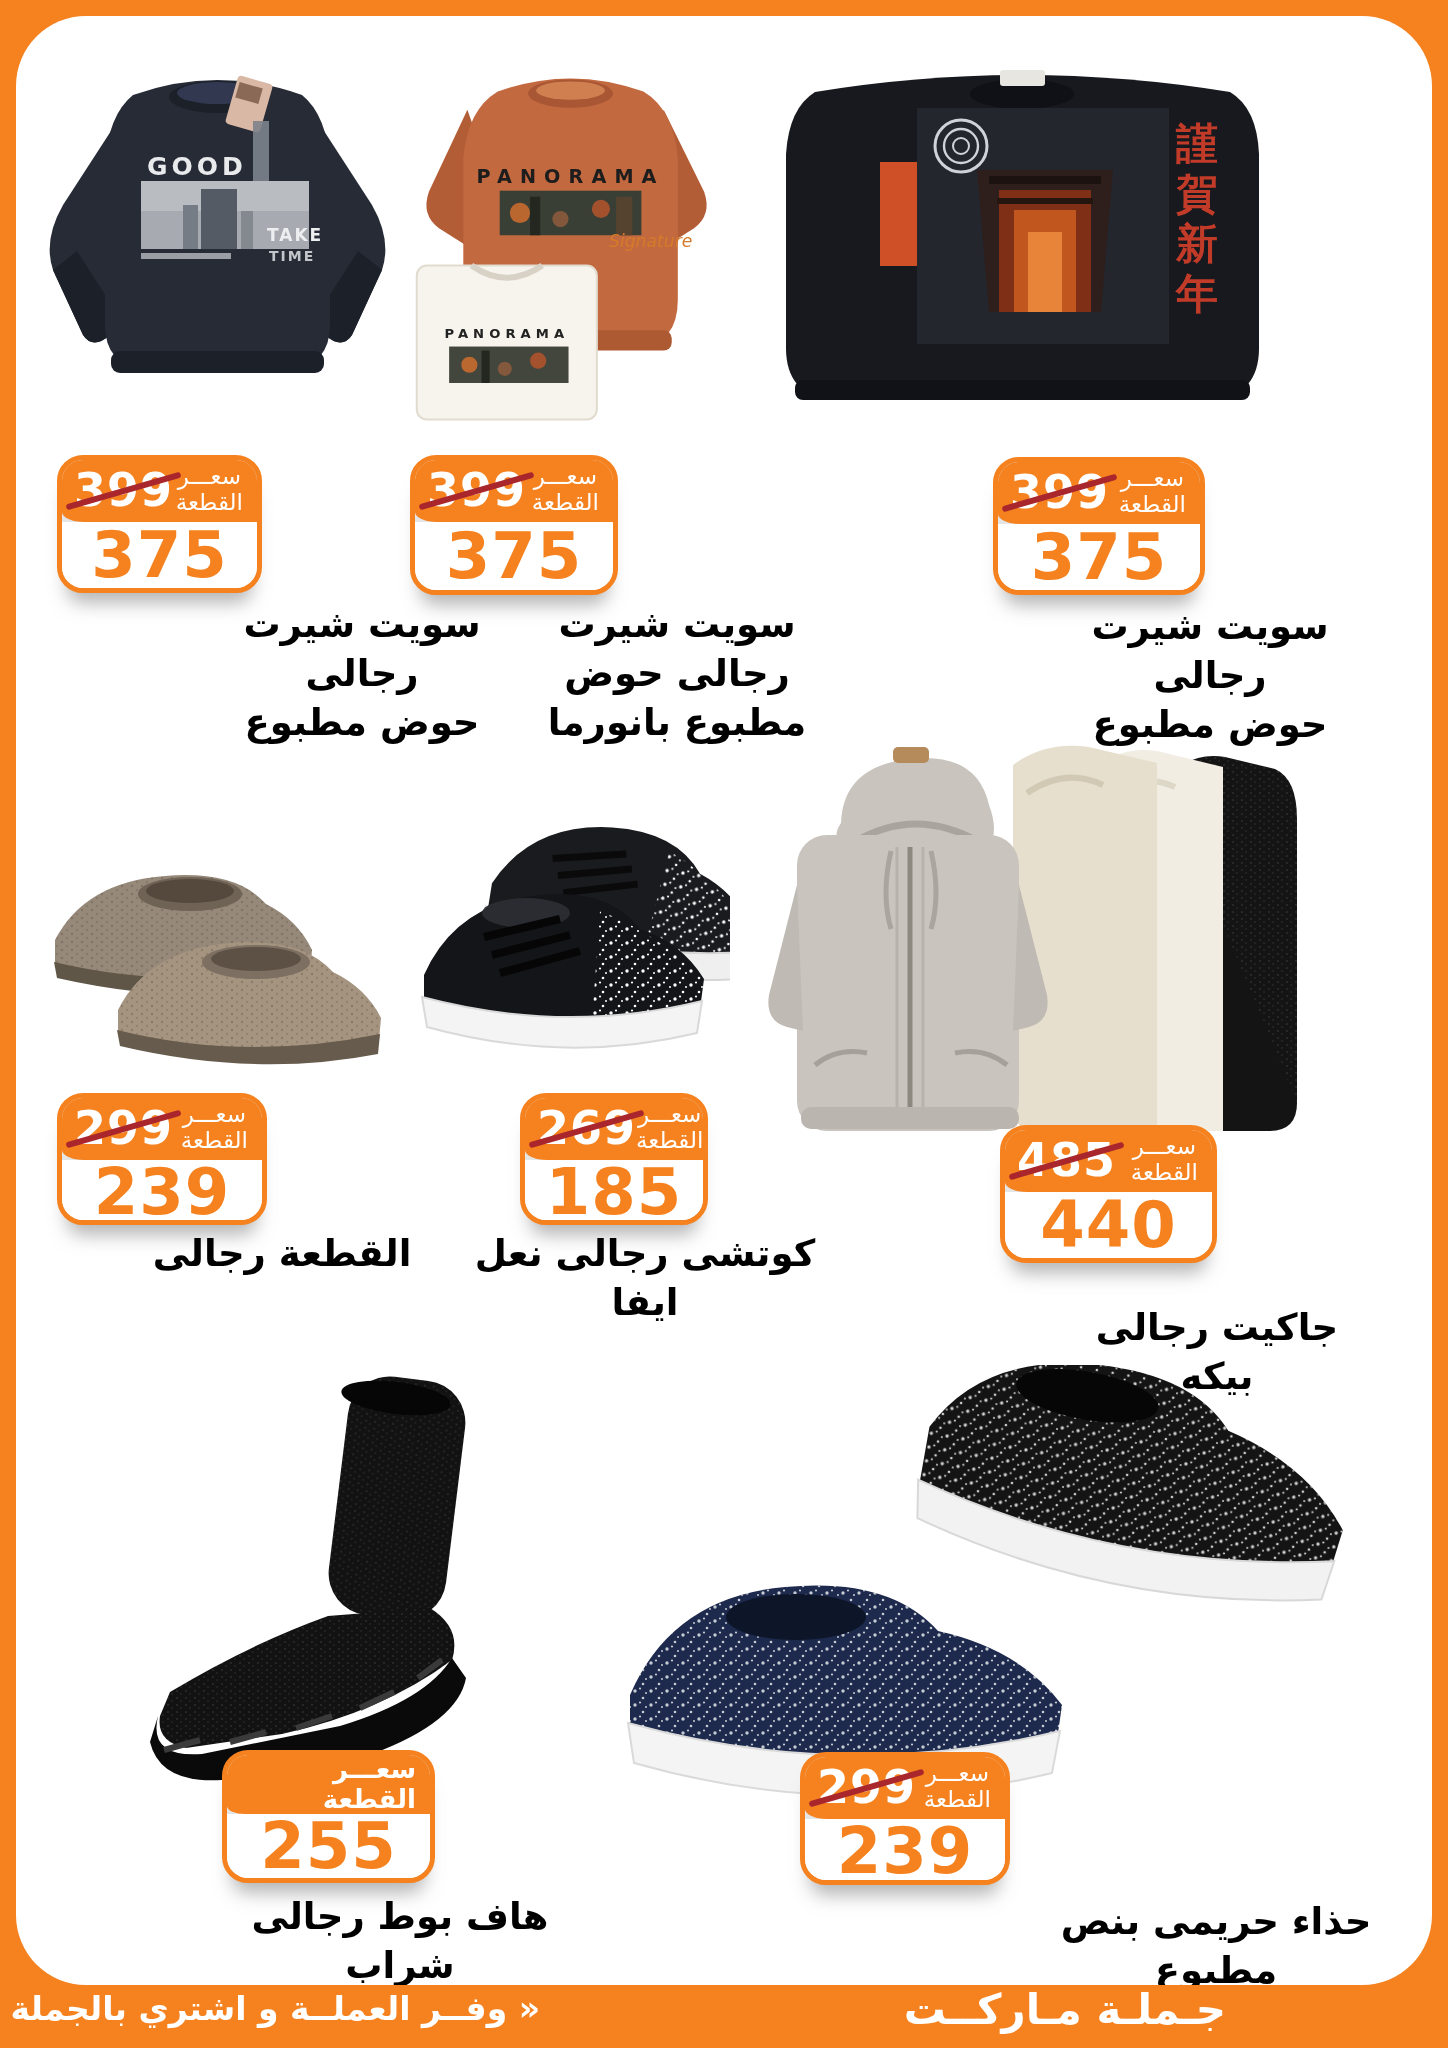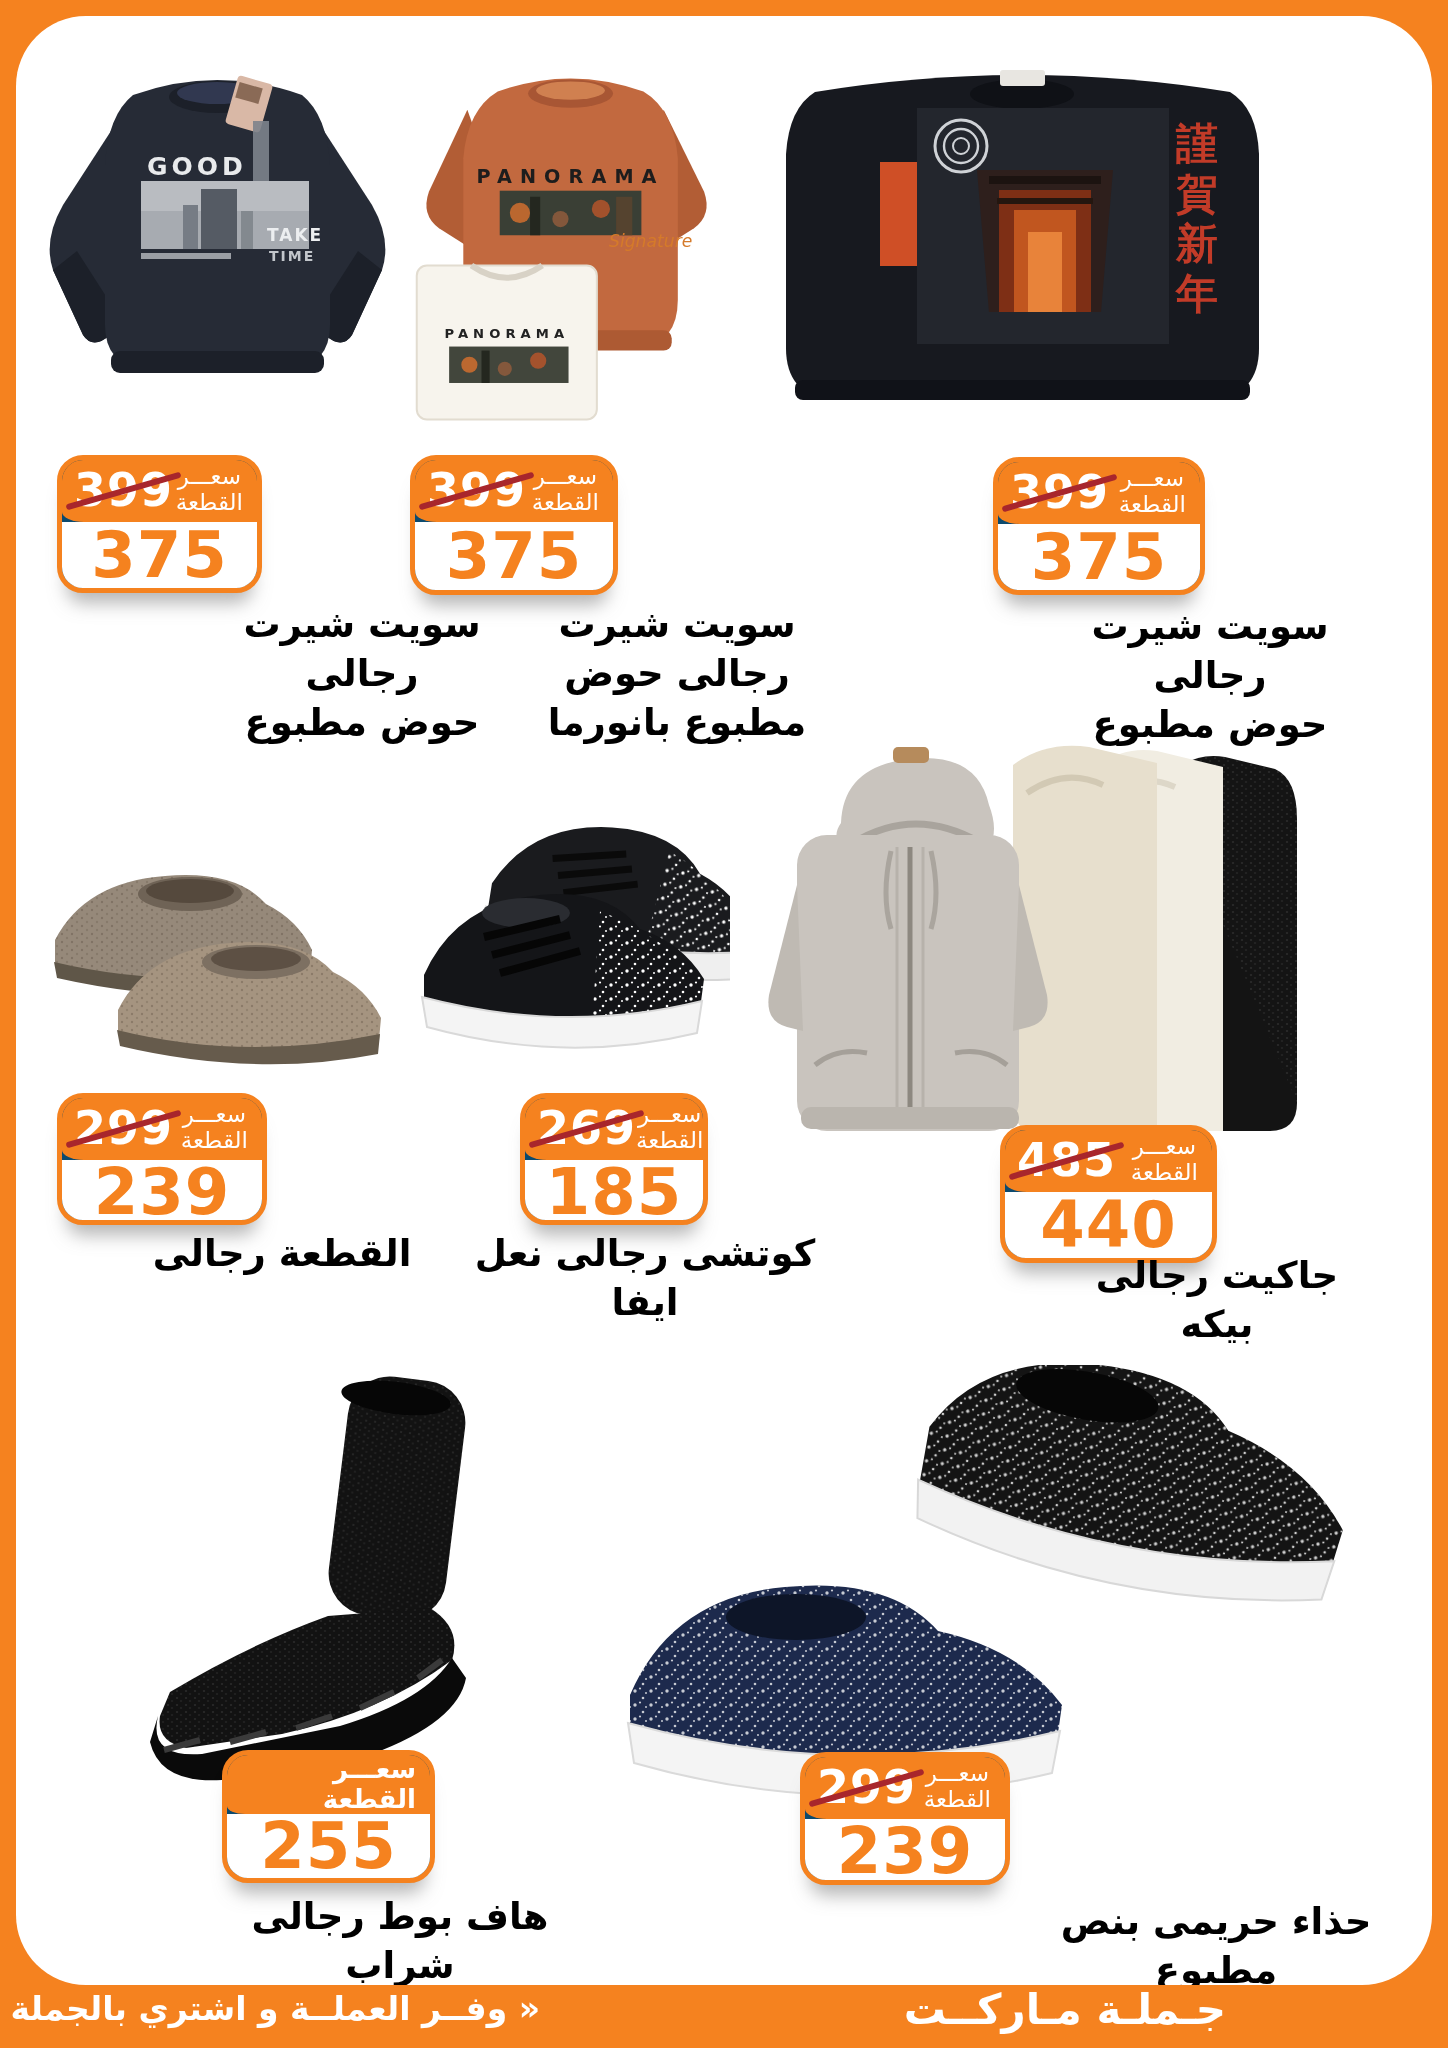--- a/index.html
+++ b/index.html
@@ -8,21 +8,21 @@
     background:#F5821F;
     font-family:"DejaVu Sans",sans-serif;
   }
   .content-area{
     position:absolute;left:16px;right:16px;top:16px;bottom:63px;
     background:#ffffff;border-radius:70px;
   }
   .abs{position:absolute;}
   
   .tag{
-    position:absolute;background:#0c4a6e;border:5px solid #F5821F;border-radius:26px;
+    position:absolute;background:#e5e5e5;border:5px solid #F5821F;border-radius:26px;
     overflow:hidden;display:flex;flex-direction:column;box-sizing:border-box;
     box-shadow:0 20px 18px -10px rgba(110,110,110,.5);
   }
   .tag-top{
     background:#F5821F;color:#fff;display:flex;align-items:center;
     justify-content:space-between;padding:2px 14px 4px 12px;min-height:56px;
     border-bottom-left-radius:22px 10px;
   }
   .tag-top.single{justify-content:center;min-height:42px;border-bottom-left-radius:18px 8px;}
   .old-price{
@@ -288,21 +288,21 @@
     </svg>
     <div class="tag" style="left:1000px;top:1125px;width:217px;height:138px">
       <div class="tag-top">
         <span class="old-price">485</span>
         <span class="tag-hdr"><span>سعـــر</span><br><span>القطعة</span></span>
       </div>
       <div class="tag-bottom">
         <span class="new-price">440</span>
       </div>
     </div>
-    <div class="label" style="left:1057px;top:1252px;width:320px">
+    <div class="label" style="left:1057px;top:1304px;width:320px">
       <span>جاكيت رجالى بيكه</span>
     </div>
   </div>
 
   <div class="card">
     <svg class="abs" style="left:130px;top:1360px" width="400" height="470" viewBox="0 0 400 470">
       <rect x="208" y="18" width="118" height="240" rx="42" fill="#121212" transform="rotate(7 267 138)"></rect>
       <rect x="208" y="18" width="118" height="240" rx="42" fill="url(#knitB)" transform="rotate(7 267 138)"></rect>
       <ellipse cx="266" cy="38" rx="55" ry="16" fill="#060606" transform="rotate(7 266 38)"></ellipse>
       <path d="M40 332 Q120 284 198 256 L300 248 Q332 268 322 300 Q252 352 152 374 L56 388 Q26 382 30 356 Z" fill="#121212"></path>

